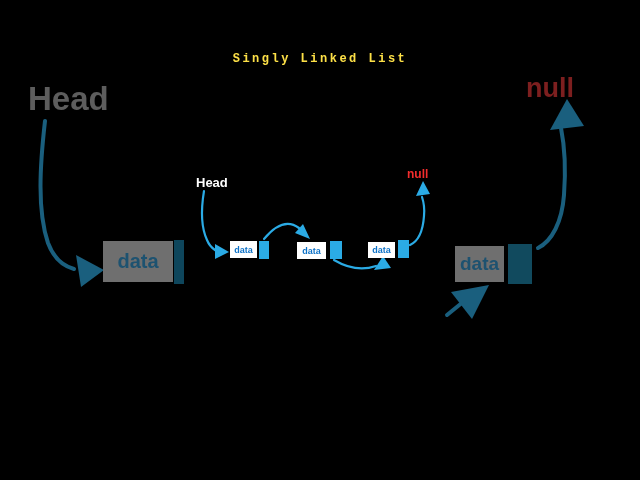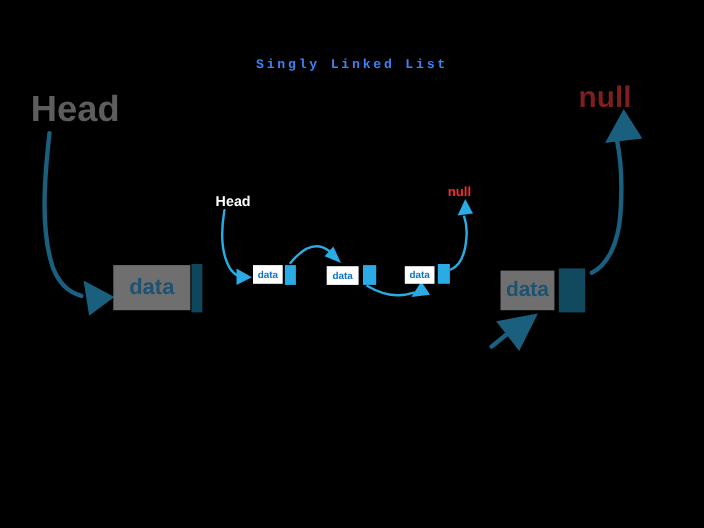--- a/index.html
+++ b/index.html
@@ -14,21 +14,21 @@
 
   
   .title {
     position: absolute;
     left: 0; right: 0; top: 52px;
     text-align: center;
     font-family: "Liberation Mono", "DejaVu Sans Mono", monospace;
     font-weight: bold;
     font-size: 12px;
     letter-spacing: 2.5px;
-    color: #3b82f6;
+    color: #fde047;
   }
 
   
   .big-head {
     left: 28px; top: 82px;
     font-size: 33px; font-weight: bold;
     color: #5d5d5d; line-height: 1;
   }
   .big-null {
     left: 526px; top: 75px;

